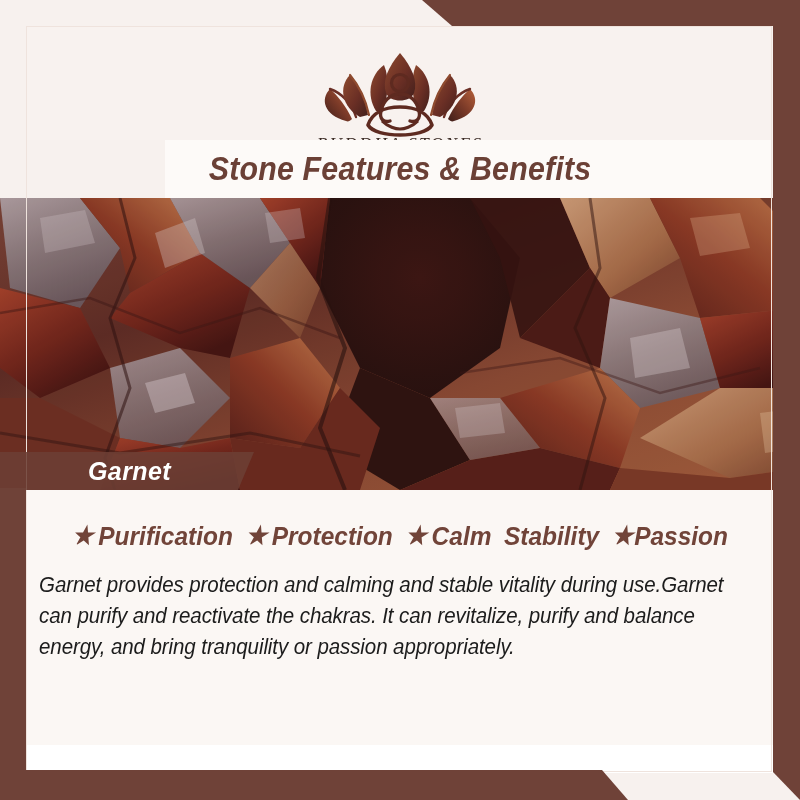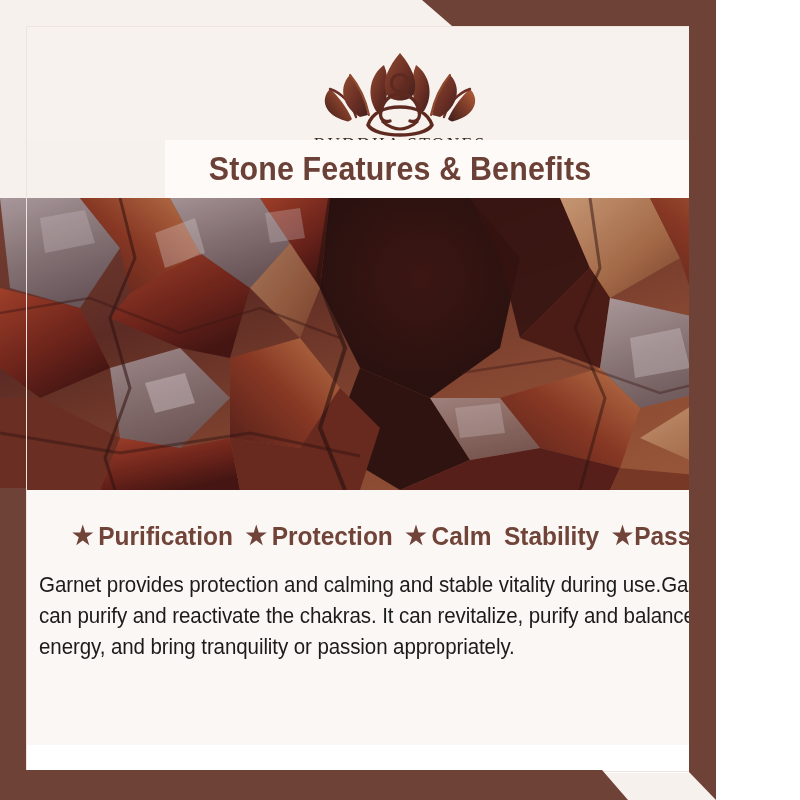--- a/index.html
+++ b/index.html
@@ -2,25 +2,26 @@
 <html><head>
 <meta charset="utf-8">
 <style>
   html, body {
     margin: 0;
     padding: 0;
     background: #ffffff;
   }
   #page {
     position: relative;
-    width: 716px;
+    width: 800px;
     height: 800px;
     overflow: hidden;
     background: #f7f1ee;
     font-family: "Liberation Sans", sans-serif;
+    font-style: italic;
   }
 
   
   .frame-top {
     position: absolute;
     top: 0; left: 0;
     width: 800px; height: 26px;
     background: #6f4238;
     clip-path: polygon(422px 0, 800px 0, 800px 26px, 452px 26px);
     z-index: 5;
@@ -340,20 +341,23 @@
       <path d="M120 0 L135 60 L110 120 L130 190 L105 260 L115 292" stroke="#2c110e" stroke-width="3" fill="none" opacity="0.55"></path>
       <path d="M330 0 L318 80 L345 150 L320 230 L345 292" stroke="#24100d" stroke-width="4" fill="none" opacity="0.6"></path>
       <path d="M590 0 L600 70 L575 130 L605 200 L580 292" stroke="#2c110e" stroke-width="3" fill="none" opacity="0.5"></path>
       <path d="M0 115 L90 100 L180 135 L260 110 L340 140" stroke="#3a1713" stroke-width="2.5" fill="none" opacity="0.45"></path>
       <path d="M460 175 L560 160 L660 195 L760 170" stroke="#3a1713" stroke-width="2.5" fill="none" opacity="0.4"></path>
       <path d="M0 235 L120 255 L250 235 L360 258" stroke="#2a120f" stroke-width="3" fill="none" opacity="0.45"></path>
       <rect width="800" height="292" fill="#5a2a20" opacity="0.08"></rect>
     </svg>
   </div>
 
+  <div class="garnet-banner">
+    <span class="garnet-label">Garnet</span>
+  </div>
 
   <div class="body-area">
     <div class="benefits">
         <span class="benefit">
           <span class="star">★</span>
           <span>Purification</span>
         </span>
         <span class="benefit">
           <span class="star">★</span>
           <span>Protection</span>

